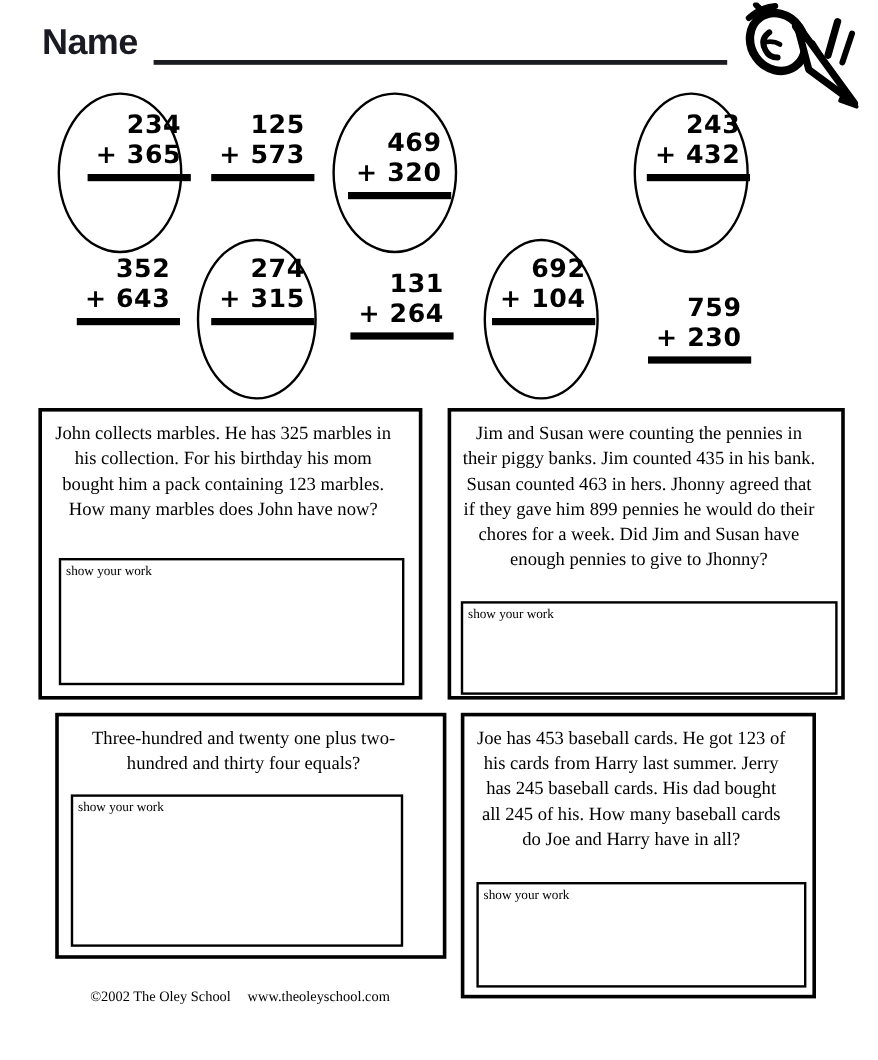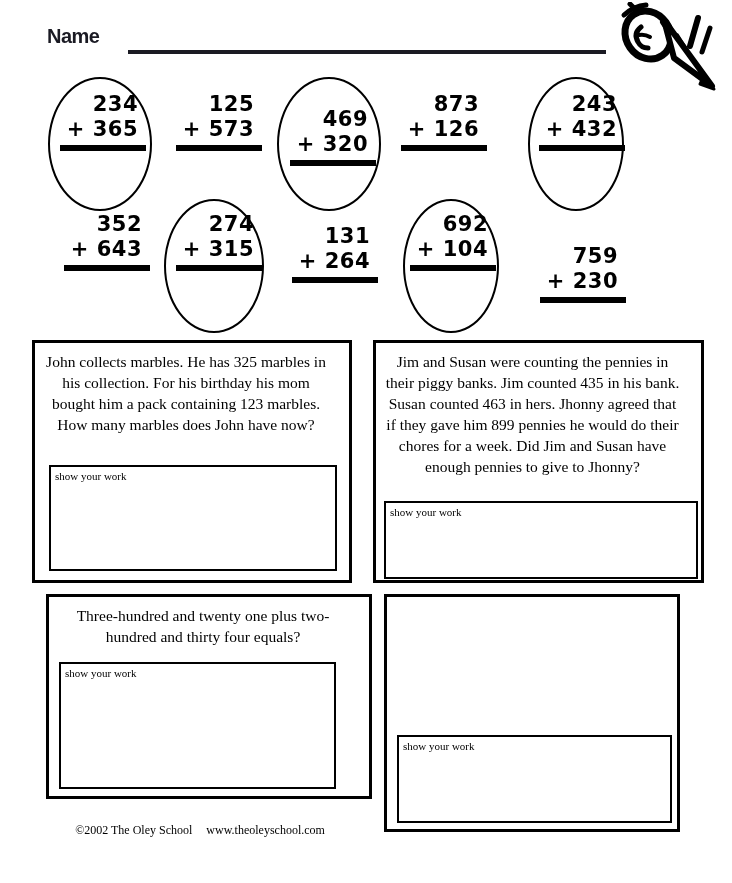--- a/index.html
+++ b/index.html
@@ -18,25 +18,25 @@
   }
 
   
   #header {
     position: absolute;
     left: 0; top: 0;
     width: 732px; height: 72px;
   }
   #name-label {
     position: absolute;
-    left: 47px;
+    left: 35px;
     top: 20px;
     font-family: "Liberation Sans", "DejaVu Sans", sans-serif;
     font-weight: bold;
-    font-size: 20px;
+    font-size: 30px;
     letter-spacing: -0.5px;
     line-height: 32px;
     color: #1a1a23;
   }
   #name-line {
     position: absolute;
     left: 128px;
     top: 50px;
     width: 478px;
     height: 4px;
@@ -163,43 +163,38 @@
 </div>
 
 <div id="problems">
 
   <div class="ellipse" style="left:48px;  top:5px;   width:100px; height:130px;"></div>
   <div class="ellipse" style="left:277px; top:5px;   width:100px; height:130px;"></div>
   <div class="ellipse" style="left:528px; top:5px;   width:92px;  height:130px;"></div>
   <div class="ellipse" style="left:164px; top:127px; width:96px;  height:130px;"></div>
   <div class="ellipse" style="left:403px; top:127px; width:92px;  height:130px;"></div>
 
-  <div class="prob" style="left:50px;  top:20px;">
+  <div class="prob" style="left:63px;  top:20px;">
     <div class="top-num">234</div>
     <div class="bot-num">+ 365</div>
     <div class="rule"></div>
   </div>
 
   <div class="prob" style="left:166px; top:20px;">
     <div class="top-num">125</div>
     <div class="bot-num">+ 573</div>
     <div class="rule"></div>
   </div>
 
   <div class="prob" style="left:280px; top:20px;margin-top:15px;">
     <div class="top-num">469</div>
     <div class="bot-num">+ 320</div>
     <div class="rule"></div>
   </div>
 
-  <div class="prob" style="left:391px; top:20px;">
-    <div class="top-num">873</div>
-    <div class="bot-num">+ 126</div>
-    <div class="rule"></div>
-  </div>
 
   <div class="prob" style="left:529px; top:20px;">
     <div class="top-num">243</div>
     <div class="bot-num">+ 432</div>
     <div class="rule"></div>
   </div>
 
   <div class="prob" style="left:54px;  top:140px;">
     <div class="top-num">352</div>
     <div class="bot-num">+ 643</div>
@@ -246,20 +241,21 @@
 </div>
 
 <div class="wp-box" style="left:46px; top:594px; width:326px; height:205px;">
   <div class="wp-text">Three-hundred and twenty one plus two-hundred and thirty four equals?</div>
   <div class="work-box" style="position:absolute; left:10px; top:65px; width:277px; height:127px;">
     <div class="work-label">show your work</div>
   </div>
 </div>
 
 <div class="wp-box" style="left:384px; top:594px; width:296px; height:238px;">
+  <div class="wp-text">Joe has 453 baseball cards. He got 123 of his cards from Harry last summer. Jerry has 245 baseball cards. His dad bought all 245 of his. How many baseball cards do Joe and Harry have in all?</div>
   <div class="work-box" style="position:absolute; left:10px; top:138px; width:275px; height:88px;">
     <div class="work-label">show your work</div>
   </div>
 </div>
 
 <div id="footer">
   <span>©2002 The Oley School</span><span class="url">www.theoleyschool.com</span>
 </div>
 
 </body></html>

